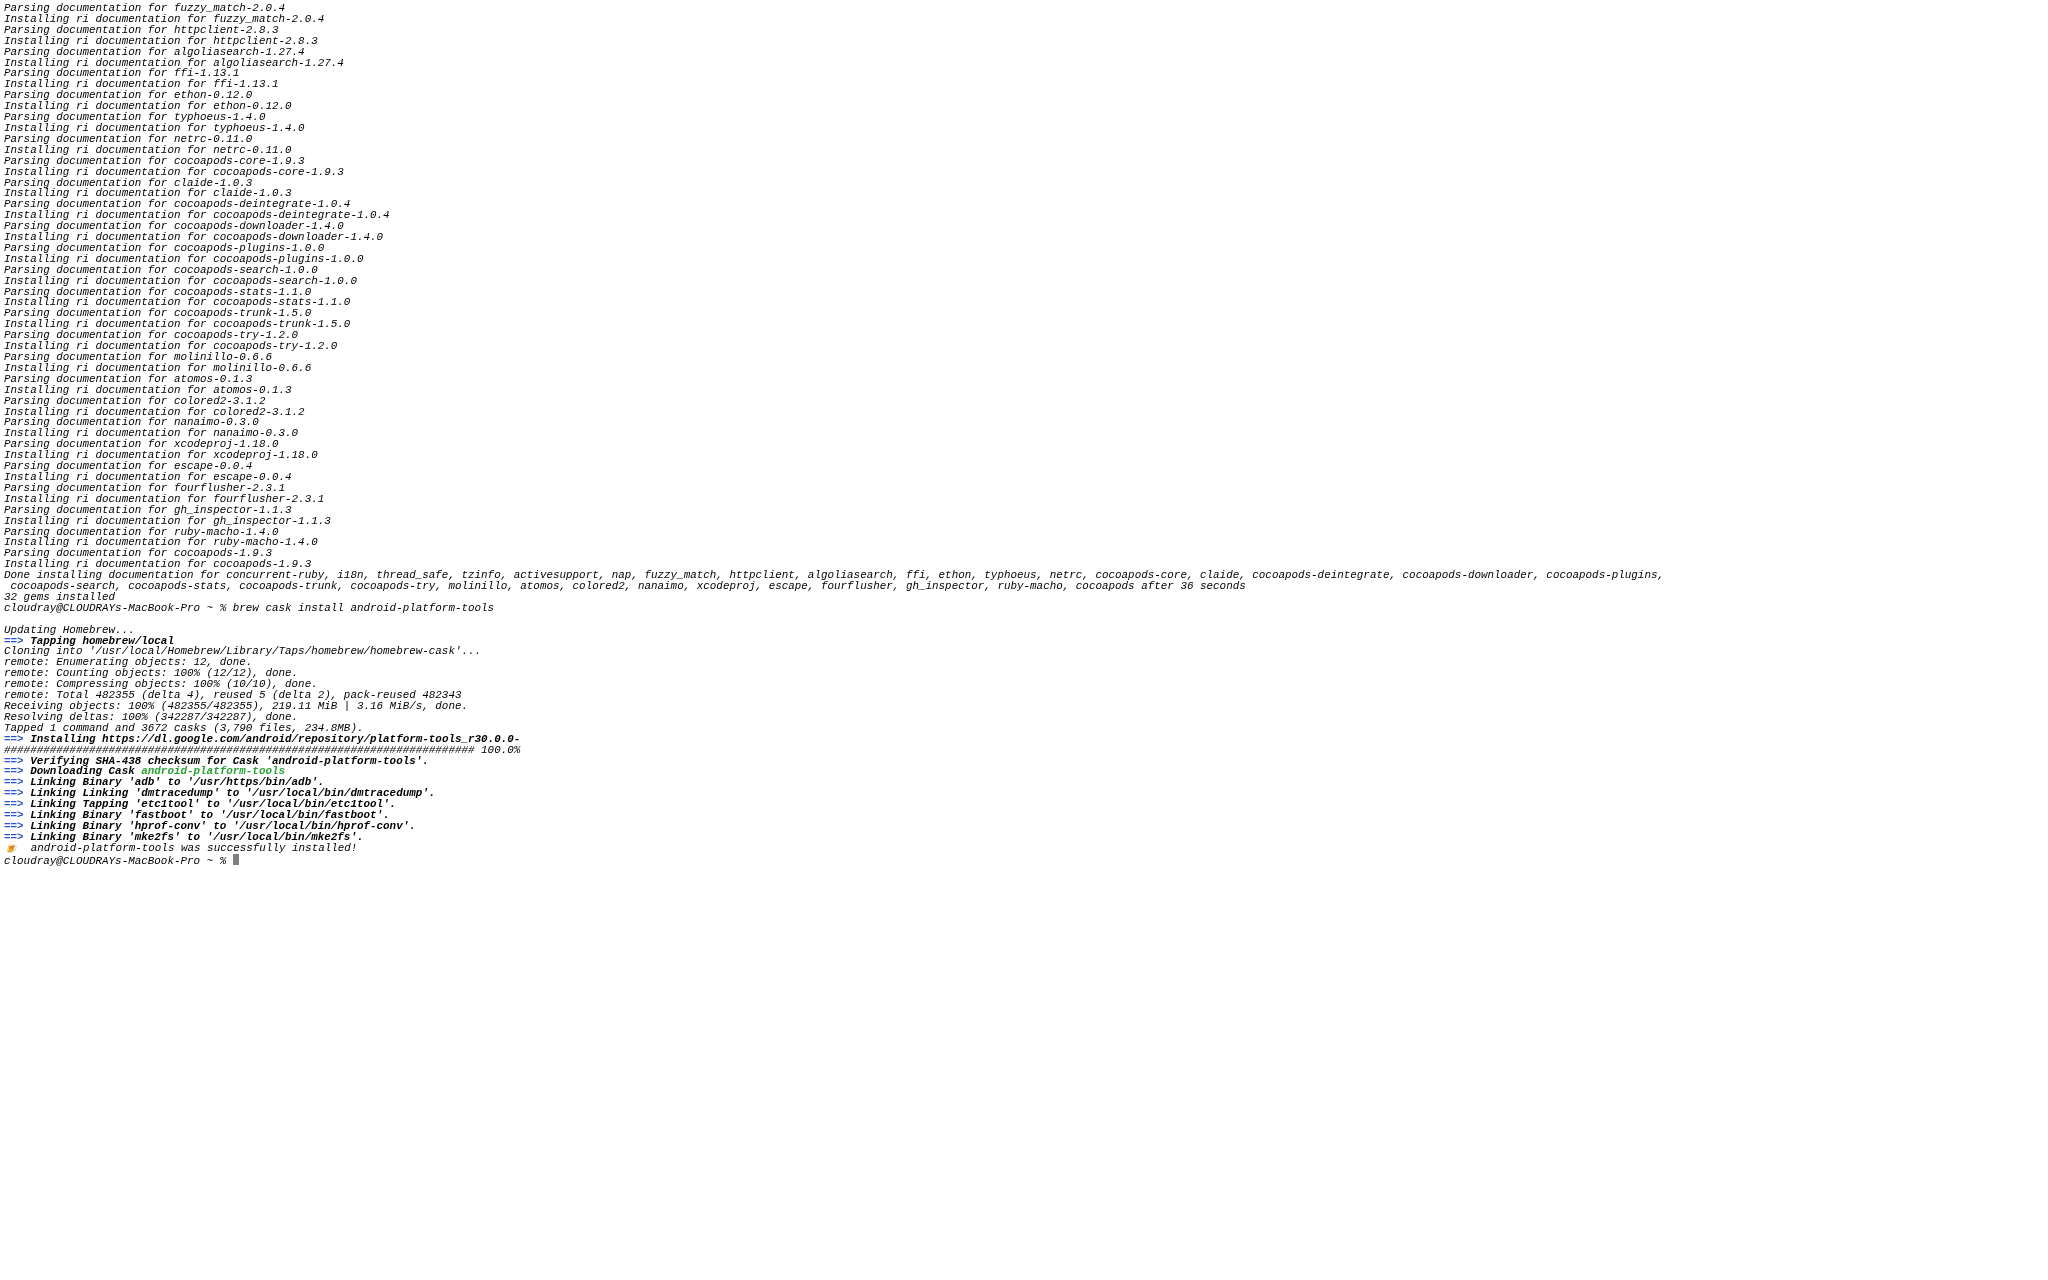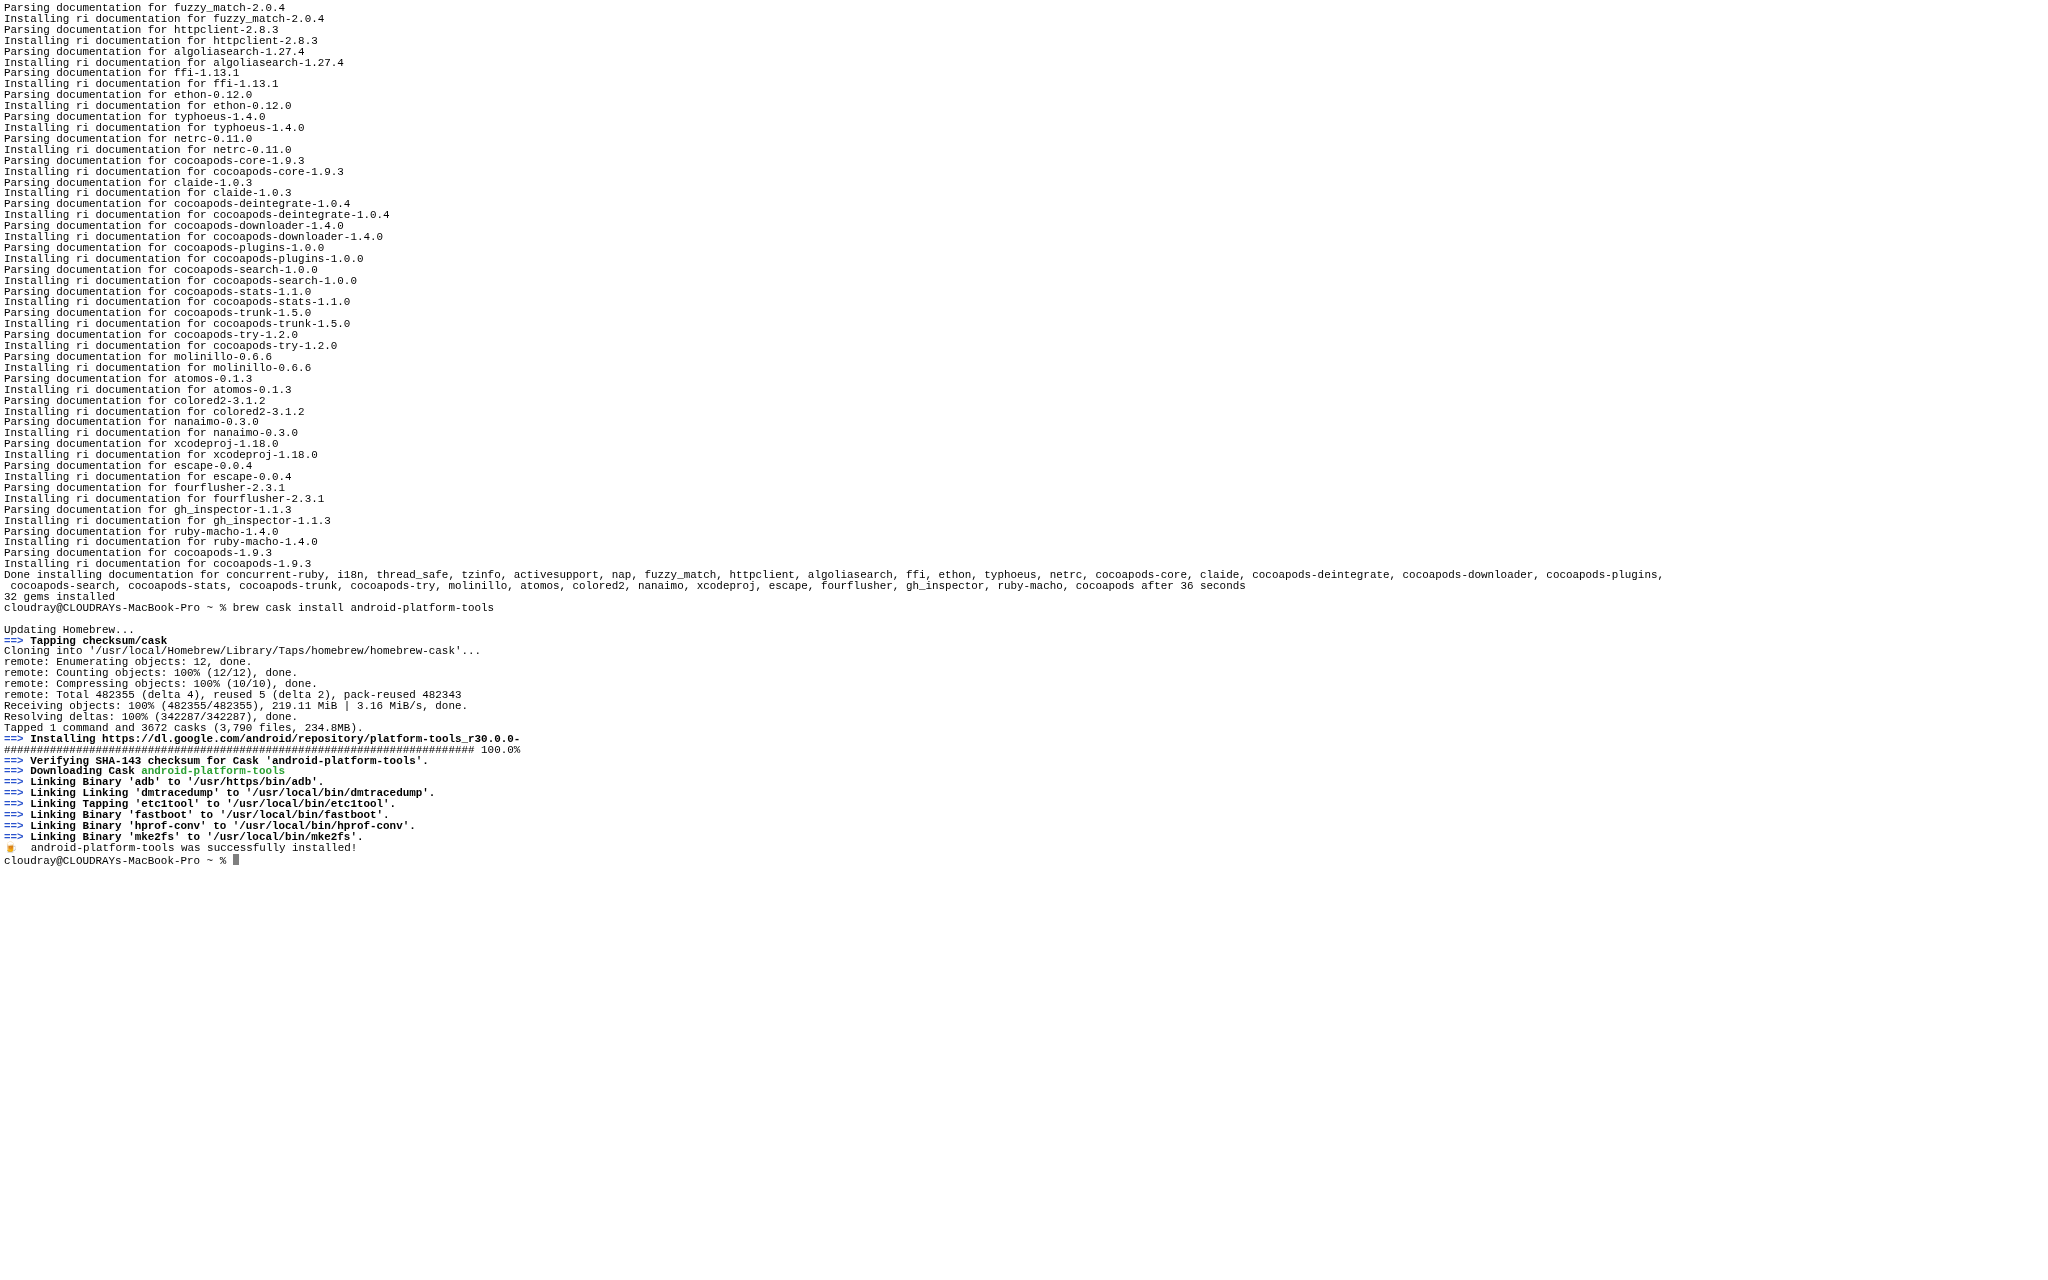--- a/index.html
+++ b/index.html
@@ -12,20 +12,21 @@
   }
   pre.term {
     margin: 0;
     padding: 3px 4px;
     font-family: Menlo, Monaco, "Courier New", monospace;
     font-size: 10.9px;
     line-height: 10.9px;
     letter-spacing: 0px;
     color: #000000;
     white-space: pre;
+    font-style: italic;
   }
   .arrow  { color: #2a53cd; font-weight: bold; }
   .bold   { color: #000000; font-weight: bold; }
   .green  { color: #2aa132; font-weight: bold; }
   .beer   { color: #d99a00; }
   .cursor {
     display: inline-block;
     width: 6px;
     height: 11px;
     background: #7f7f7f;
@@ -86,32 +87,32 @@
 Parsing documentation for ruby-macho-1.4.0
 Installing ri documentation for ruby-macho-1.4.0
 Parsing documentation for cocoapods-1.9.3
 Installing ri documentation for cocoapods-1.9.3
 Done installing documentation for concurrent-ruby, i18n, thread_safe, tzinfo, activesupport, nap, fuzzy_match, httpclient, algoliasearch, ffi, ethon, typhoeus, netrc, cocoapods-core, claide, cocoapods-deintegrate, cocoapods-downloader, cocoapods-plugins,
  cocoapods-search, cocoapods-stats, cocoapods-trunk, cocoapods-try, molinillo, atomos, colored2, nanaimo, xcodeproj, escape, fourflusher, gh_inspector, ruby-macho, cocoapods after 36 seconds
 32 gems installed
 cloudray@CLOUDRAYs-MacBook-Pro ~ % brew cask install android-platform-tools
 
 Updating Homebrew...
-<span class="arrow">==&gt;</span> <span class="bold">Tapping checksum/cask</span>
+<span class="arrow">==&gt;</span> <span class="bold">Tapping homebrew/local</span>
 Cloning into '/usr/local/Homebrew/Library/Taps/homebrew/homebrew-cask'...
 remote: Enumerating objects: 12, done.
 remote: Counting objects: 100% (12/12), done.
 remote: Compressing objects: 100% (10/10), done.
 remote: Total 482355 (delta 4), reused 5 (delta 2), pack-reused 482343
 Receiving objects: 100% (482355/482355), 219.11 MiB | 3.16 MiB/s, done.
 Resolving deltas: 100% (342287/342287), done.
 Tapped 1 command and 3672 casks (3,790 files, 234.8MB).
 <span class="arrow">==&gt;</span> <span class="bold">Installing https://dl.google.com/android/repository/platform-tools_r30.0.0-</span>
 ######################################################################## 100.0%
-<span class="arrow">==&gt;</span> <span class="bold">Verifying SHA-143 checksum for Cask 'android-platform-tools'.</span>
+<span class="arrow">==&gt;</span> <span class="bold">Verifying SHA-438 checksum for Cask 'android-platform-tools'.</span>
 <span class="arrow">==&gt;</span> <span class="bold">Downloading Cask </span><span class="green">android-platform-tools</span>
 <span class="arrow">==&gt;</span> <span class="bold">Linking Binary 'adb' to '/usr/https/bin/adb'.</span>
 <span class="arrow">==&gt;</span> <span class="bold">Linking Linking 'dmtracedump' to '/usr/local/bin/dmtracedump'.</span>
 <span class="arrow">==&gt;</span> <span class="bold">Linking Tapping 'etc1tool' to '/usr/local/bin/etc1tool'.</span>
 <span class="arrow">==&gt;</span> <span class="bold">Linking Binary 'fastboot' to '/usr/local/bin/fastboot'.</span>
 <span class="arrow">==&gt;</span> <span class="bold">Linking Binary 'hprof-conv' to '/usr/local/bin/hprof-conv'.</span>
 <span class="arrow">==&gt;</span> <span class="bold">Linking Binary 'mke2fs' to '/usr/local/bin/mke2fs'.</span>
 <span class="beer">🍺</span>  android-platform-tools was successfully installed!
 cloudray@CLOUDRAYs-MacBook-Pro ~ % <span class="cursor"></span></pre>
 

